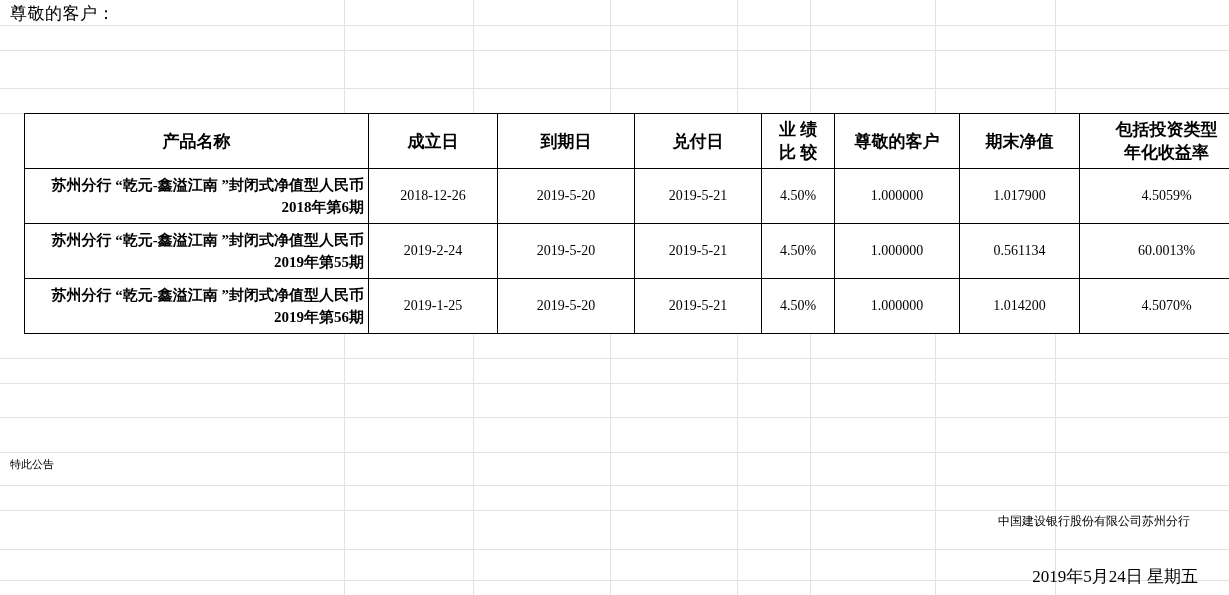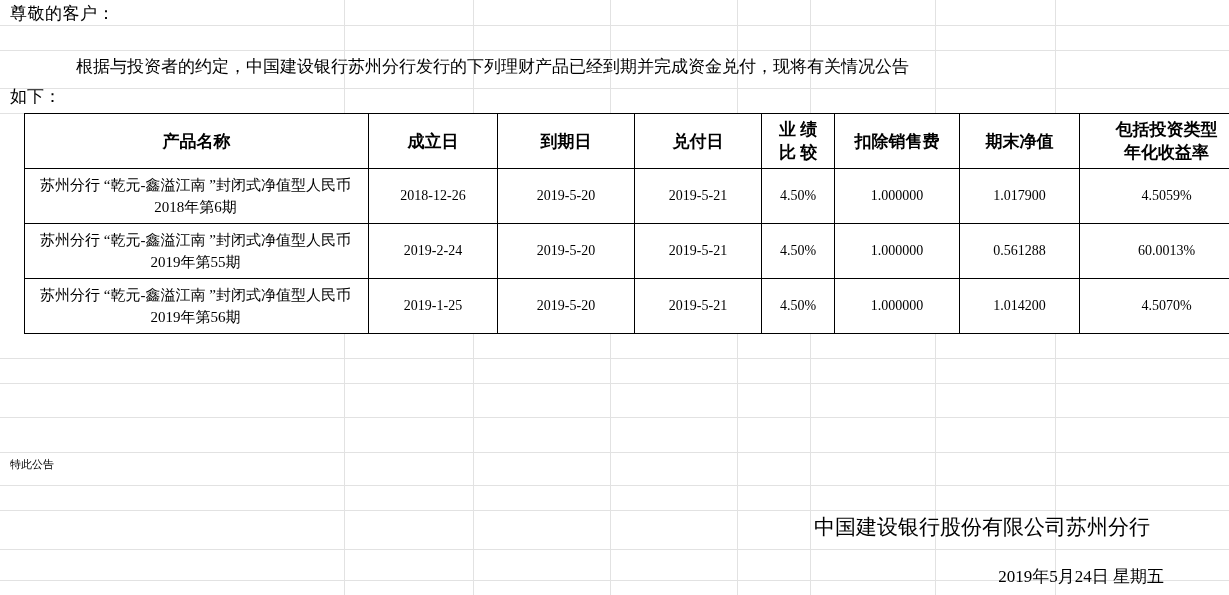--- a/index.html
+++ b/index.html
@@ -38,20 +38,21 @@
     height: 1px;
     width: 1229px;
     background: #e2e2e2;
   }
 
   .sheet {
     position: relative;
     z-index: 1;
     width: 1164px;
     height: 595px;
+    padding-left: 40px;
   }
 
   .greeting {
     position: absolute;
     left: 10px;
     top: 2px;
     font-size: 17px;
     letter-spacing: 0.5px;
   }
 
@@ -90,24 +91,24 @@
     text-align: center;
     height: 50px;
     line-height: 23px;
   }
   table.maintable td {
     font-size: 14px;
     text-align: center;
     height: 50px;
   }
   table.maintable td.name {
-    text-align: center;
+    text-align: right;
     font-size: 15px;
     line-height: 22px;
-    font-weight: normal;
+    font-weight: bold;
     padding-left: 2px;
   }
 
   .note {
     position: absolute;
     left: 10px;
     top: 380px;
     width: 1210px;
     font-size: 17px;
     line-height: 34px;
@@ -124,26 +125,26 @@
     position: absolute;
     left: 10px;
     top: 457px;
     font-size: 11px;
   }
 
   .signature {
     position: absolute;
     right: 14px;
     top: 513px;
-    font-size: 21px;
+    font-size: 12px;
     text-align: right;
   }
   .date {
     position: absolute;
-    right: 0;
+    right: 6px;
     top: 565px;
     font-size: 17px;
     text-align: center;
   }
 </style>
 </head>
 <body>
 
 <div class="grid-bg">
   <div class="vline" style="left:344px"></div>
@@ -164,24 +165,20 @@
   <div class="hline" style="top:485px"></div>
   <div class="hline" style="top:510px"></div>
   <div class="hline" style="top:549px"></div>
   <div class="hline" style="top:580px"></div>
 </div>
 
 <div class="sheet">
 
   <div class="greeting">尊敬的客户：</div>
 
-  <div class="intro">
-    <span class="indent"></span><span>根据与投资者的约定，中国建设银行苏州分行发行的下列理财产品已经到期并完成资金兑付，现将有关情况公告</span><br>
-    <span>如下：</span>
-  </div>
 
   <table class="maintable">
     <colgroup>
       <col style="width:344px">
       <col style="width:129px">
       <col style="width:137px">
       <col style="width:127px">
       <col style="width:73px">
       <col style="width:125px">
       <col style="width:120px">
@@ -190,21 +187,21 @@
     <thead>
       <tr>
         <th>产品名称</th>
         <th>成立日</th>
         <th>到期日</th>
         <th>兑付日</th>
         <th>
           <span>业 绩</span><br>
           <span>比 较</span>
         </th>
-        <th>扣除销售费</th>
+        <th>尊敬的客户</th>
         <th>期末净值</th>
         <th>
           <span>包括投资类型</span><br>
           <span>年化收益率</span>
         </th>
       </tr>
     </thead>
     <tbody>
       <tr>
         <td class="name">苏州分行 “乾元-鑫溢江南 ”封闭式净值型人民币2018年第6期</td>
@@ -216,21 +213,21 @@
         <td>1.017900</td>
         <td>4.5059%</td>
       </tr>
       <tr>
         <td class="name">苏州分行 “乾元-鑫溢江南 ”封闭式净值型人民币2019年第55期</td>
         <td>2019-2-24</td>
         <td>2019-5-20</td>
         <td>2019-5-21</td>
         <td>4.50%</td>
         <td>1.000000</td>
-        <td>0.561288</td>
+        <td>0.561134</td>
         <td>60.0013%</td>
       </tr>
       <tr>
         <td class="name">苏州分行 “乾元-鑫溢江南 ”封闭式净值型人民币2019年第56期</td>
         <td>2019-1-25</td>
         <td>2019-5-20</td>
         <td>2019-5-21</td>
         <td>4.50%</td>
         <td>1.000000</td>
         <td>1.014200</td>

